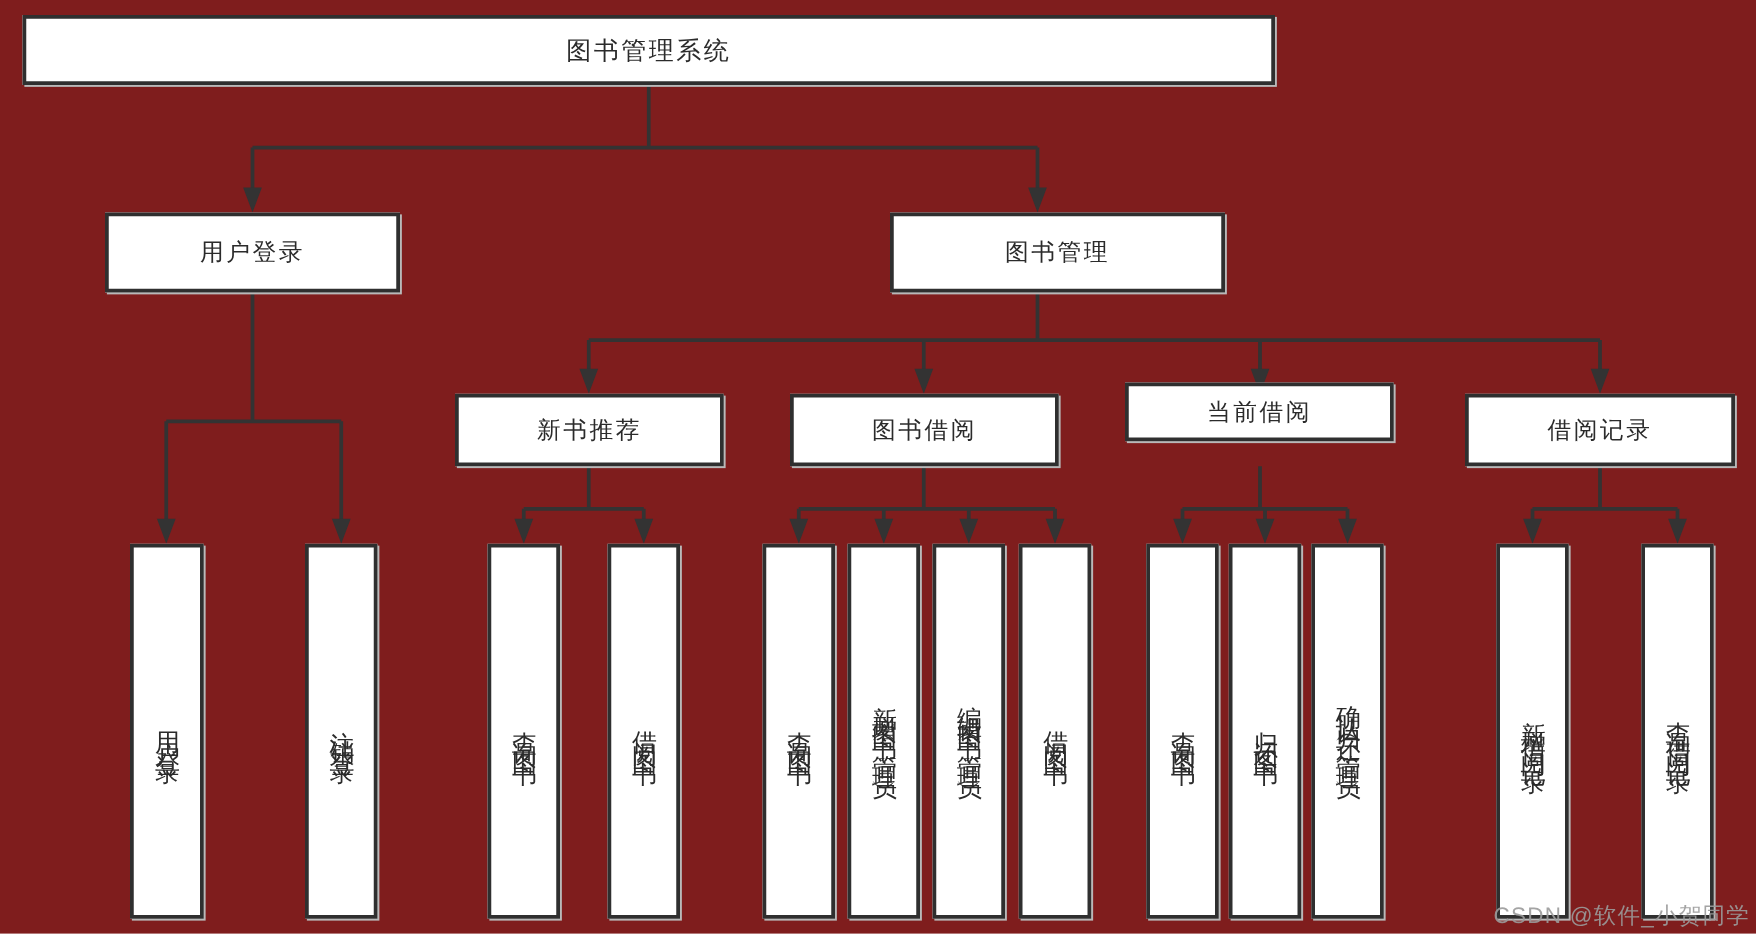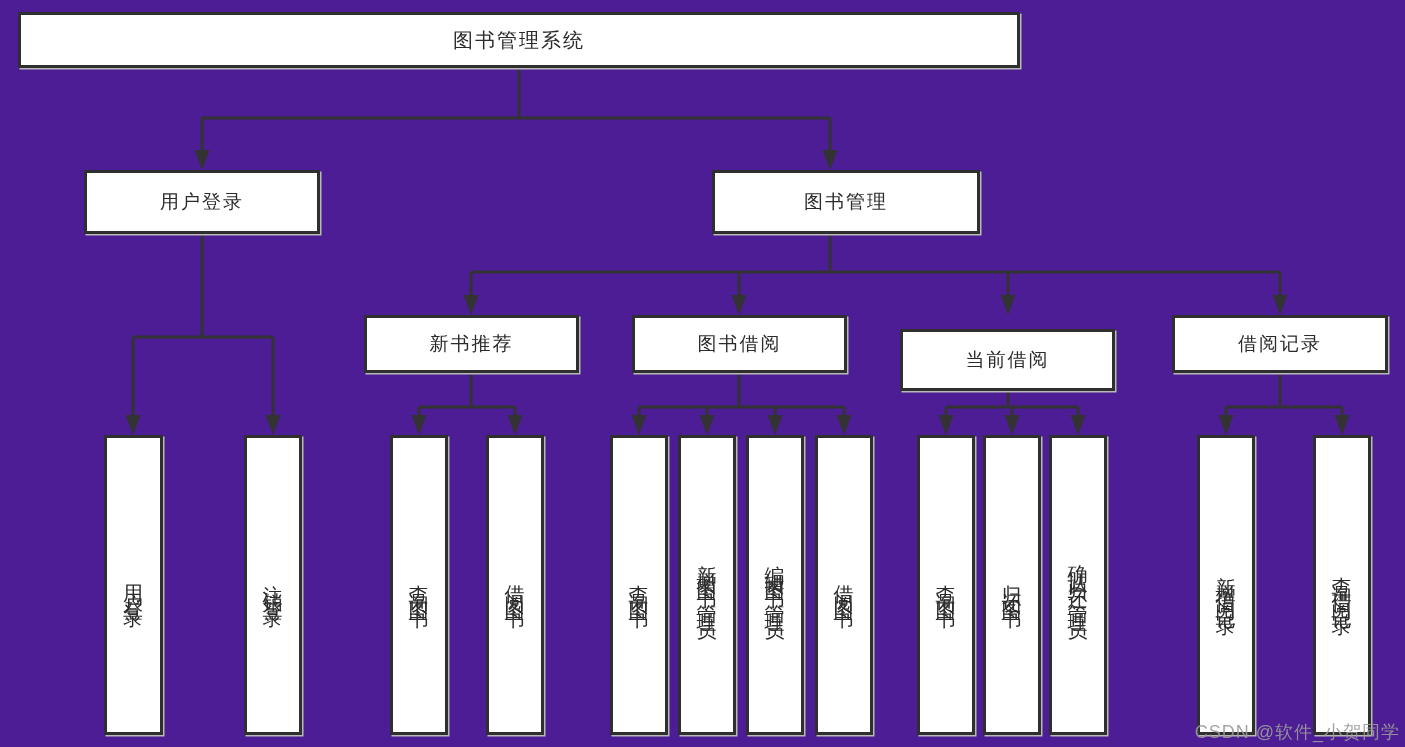--- a/index.html
+++ b/index.html
@@ -1,20 +1,20 @@
 <!DOCTYPE html>
 <html><head>
 <meta charset="utf-8">
 <style>
   html, body { margin: 0; padding: 0; background: #ffffff; }
   .canvas {
     position: relative;
     width: 1405px;
     height: 747px;
-    background: #4c1d95;
+    background: #7f1d1d;
     overflow: hidden;
     font-family: "Liberation Sans", "DejaVu Sans", sans-serif;
   }
   svg.connectors {
     position: absolute;
     left: 0; top: 0;
     width: 1405px; height: 747px;
     z-index: 1;
   }
   .node {
@@ -92,21 +92,21 @@
     </g>
   </svg>
 
   <div class="node h-label root-label" style="left:18px;top:12px;width:1002px;height:56px">图书管理系统</div>
 
   <div class="node h-label" style="left:84px;top:170px;width:236px;height:64px">用户登录</div>
   <div class="node h-label" style="left:712px;top:170px;width:268px;height:64px">图书管理</div>
 
   <div class="node h-label" style="left:364px;top:315px;width:215px;height:58px">新书推荐</div>
   <div class="node h-label" style="left:632px;top:315px;width:215px;height:58px">图书借阅</div>
-  <div class="node h-label" style="left:900px;top:329px;width:215px;height:62px">当前借阅</div>
+  <div class="node h-label" style="left:900px;top:306px;width:215px;height:47px">当前借阅</div>
   <div class="node h-label" style="left:1172px;top:315px;width:216px;height:58px">借阅记录</div>
 
   <div class="node leaf" style="left:104px;top:435px;width:59px;height:300px">用户登录</div>
   <div class="node leaf" style="left:244px;top:435px;width:58px;height:300px">注销登录</div>
 
   <div class="node leaf" style="left:390px;top:435px;width:58px;height:300px">查询图书</div>
   <div class="node leaf" style="left:486px;top:435px;width:58px;height:300px">借阅图书</div>
 
   <div class="node leaf" style="left:610px;top:435px;width:58px;height:300px">查询图书</div>
   <div class="node leaf" style="left:678px;top:435px;width:58px;height:300px">新增图书（管理员）</div>

